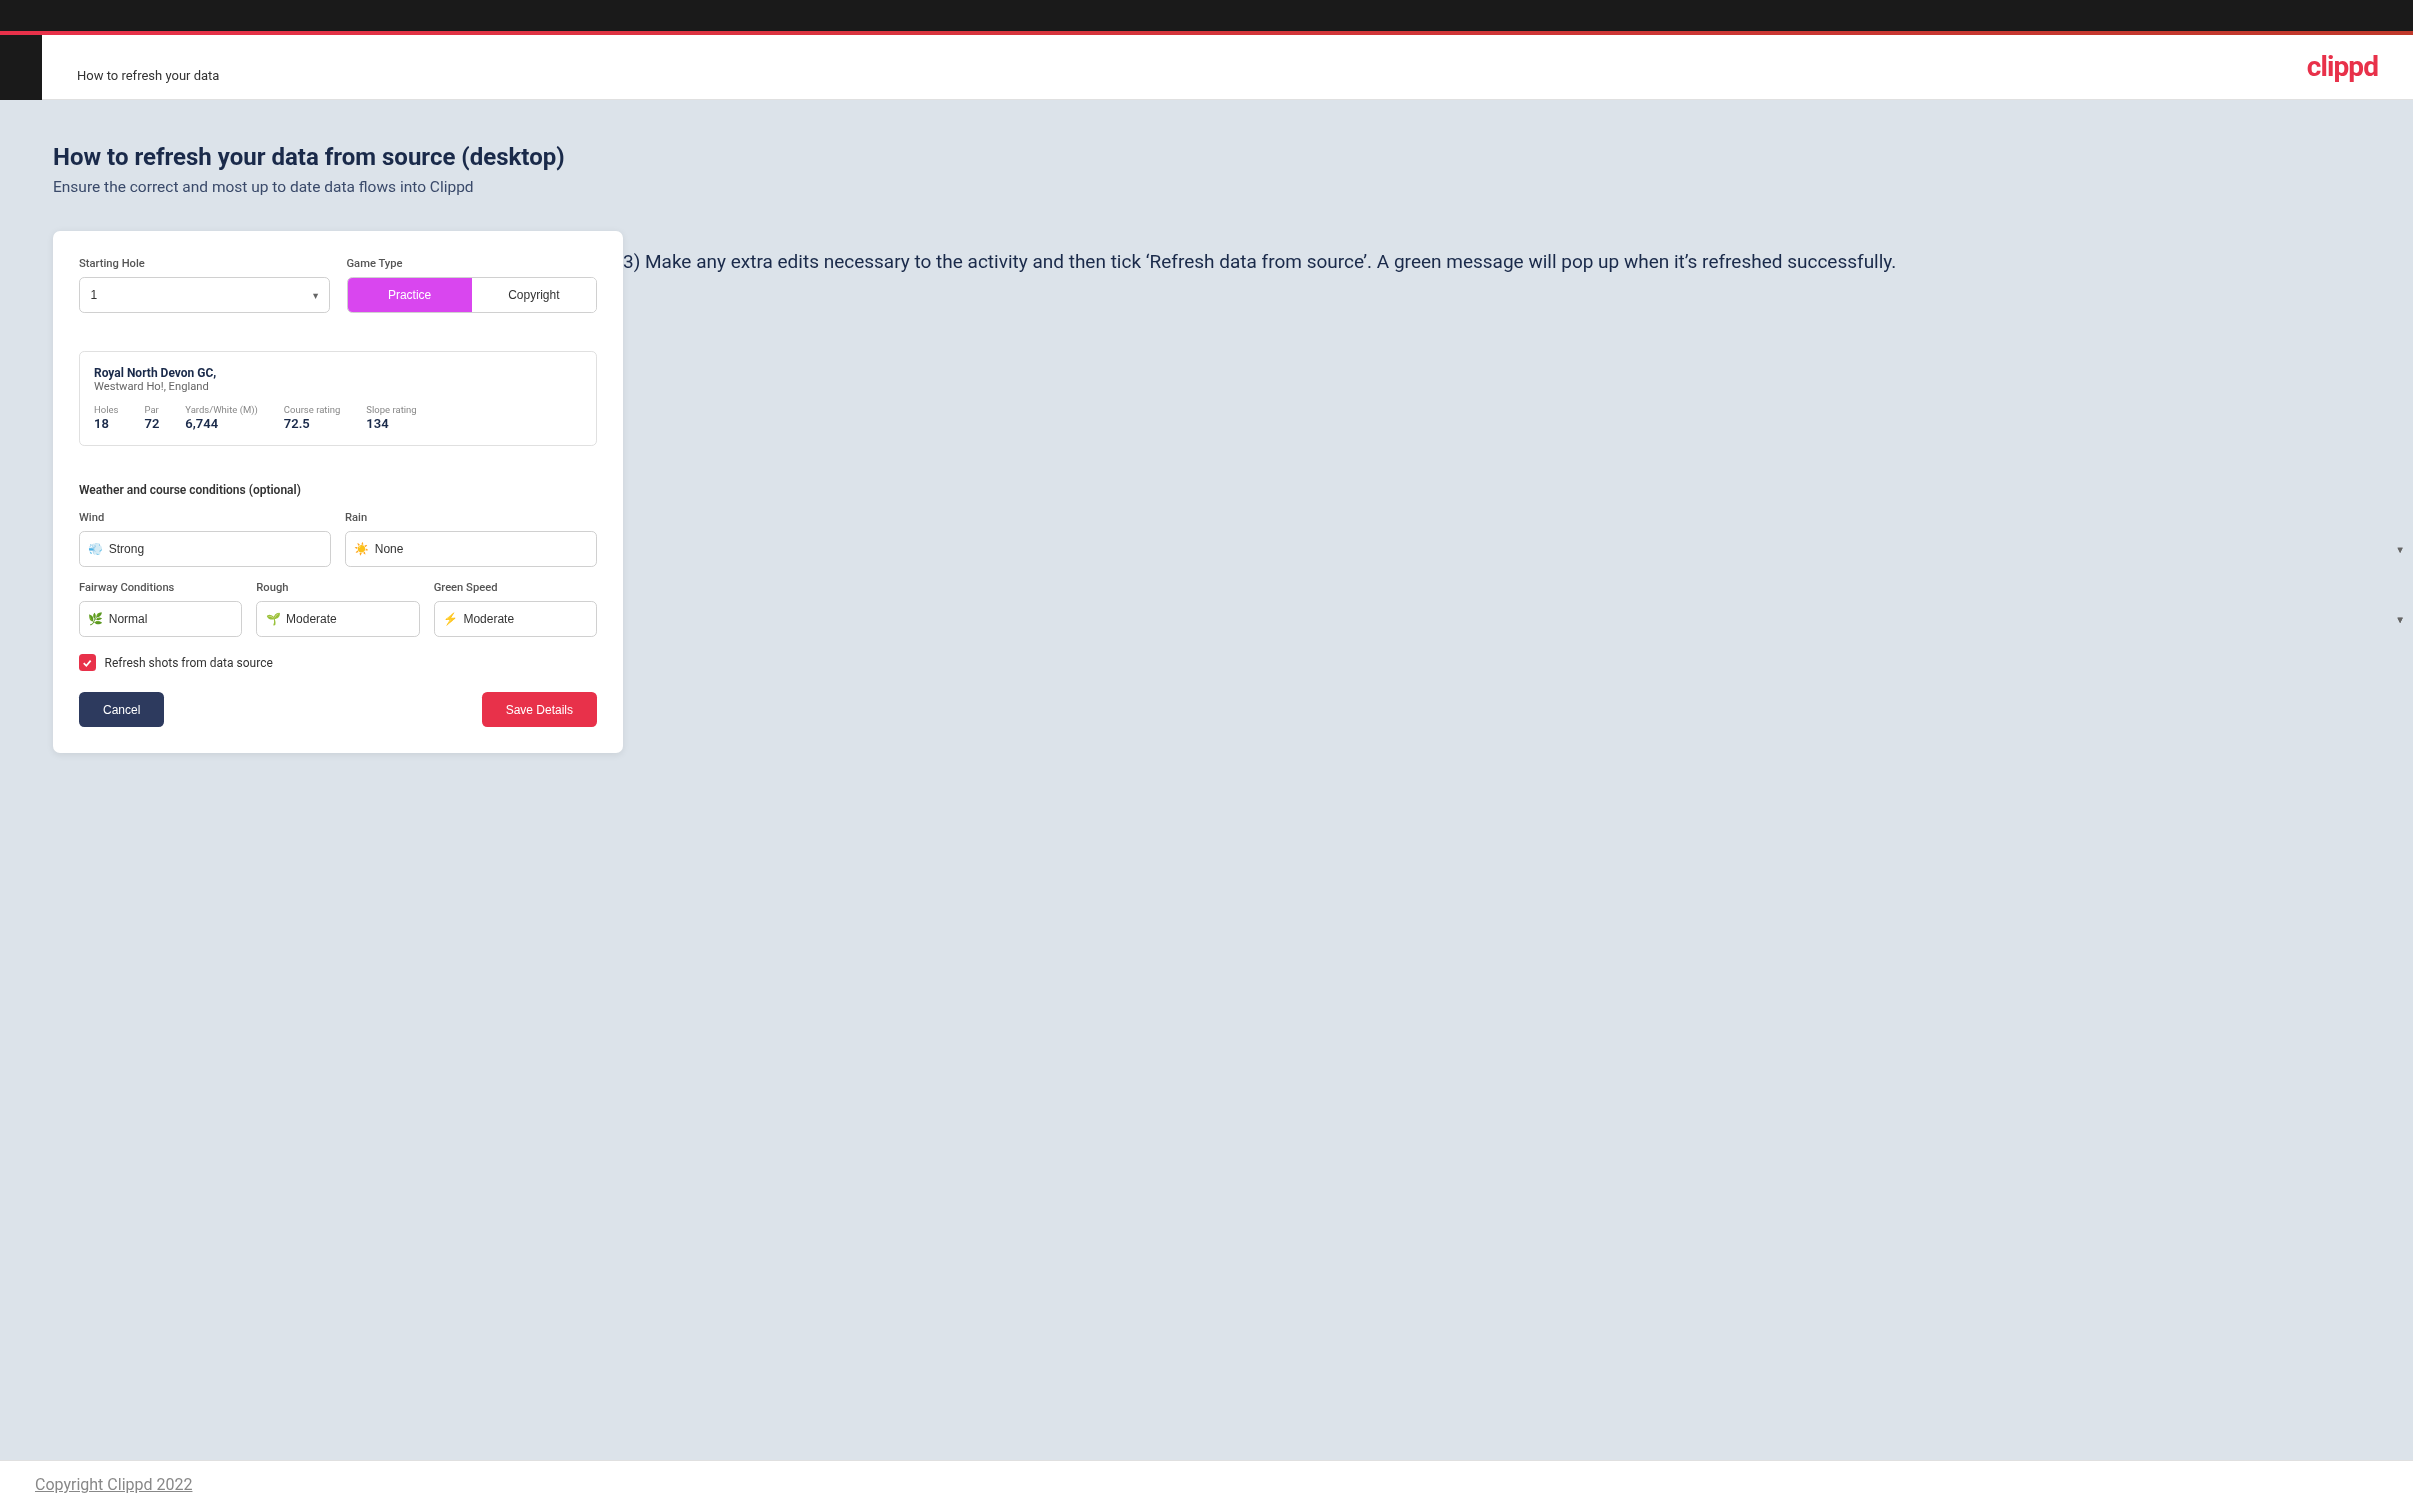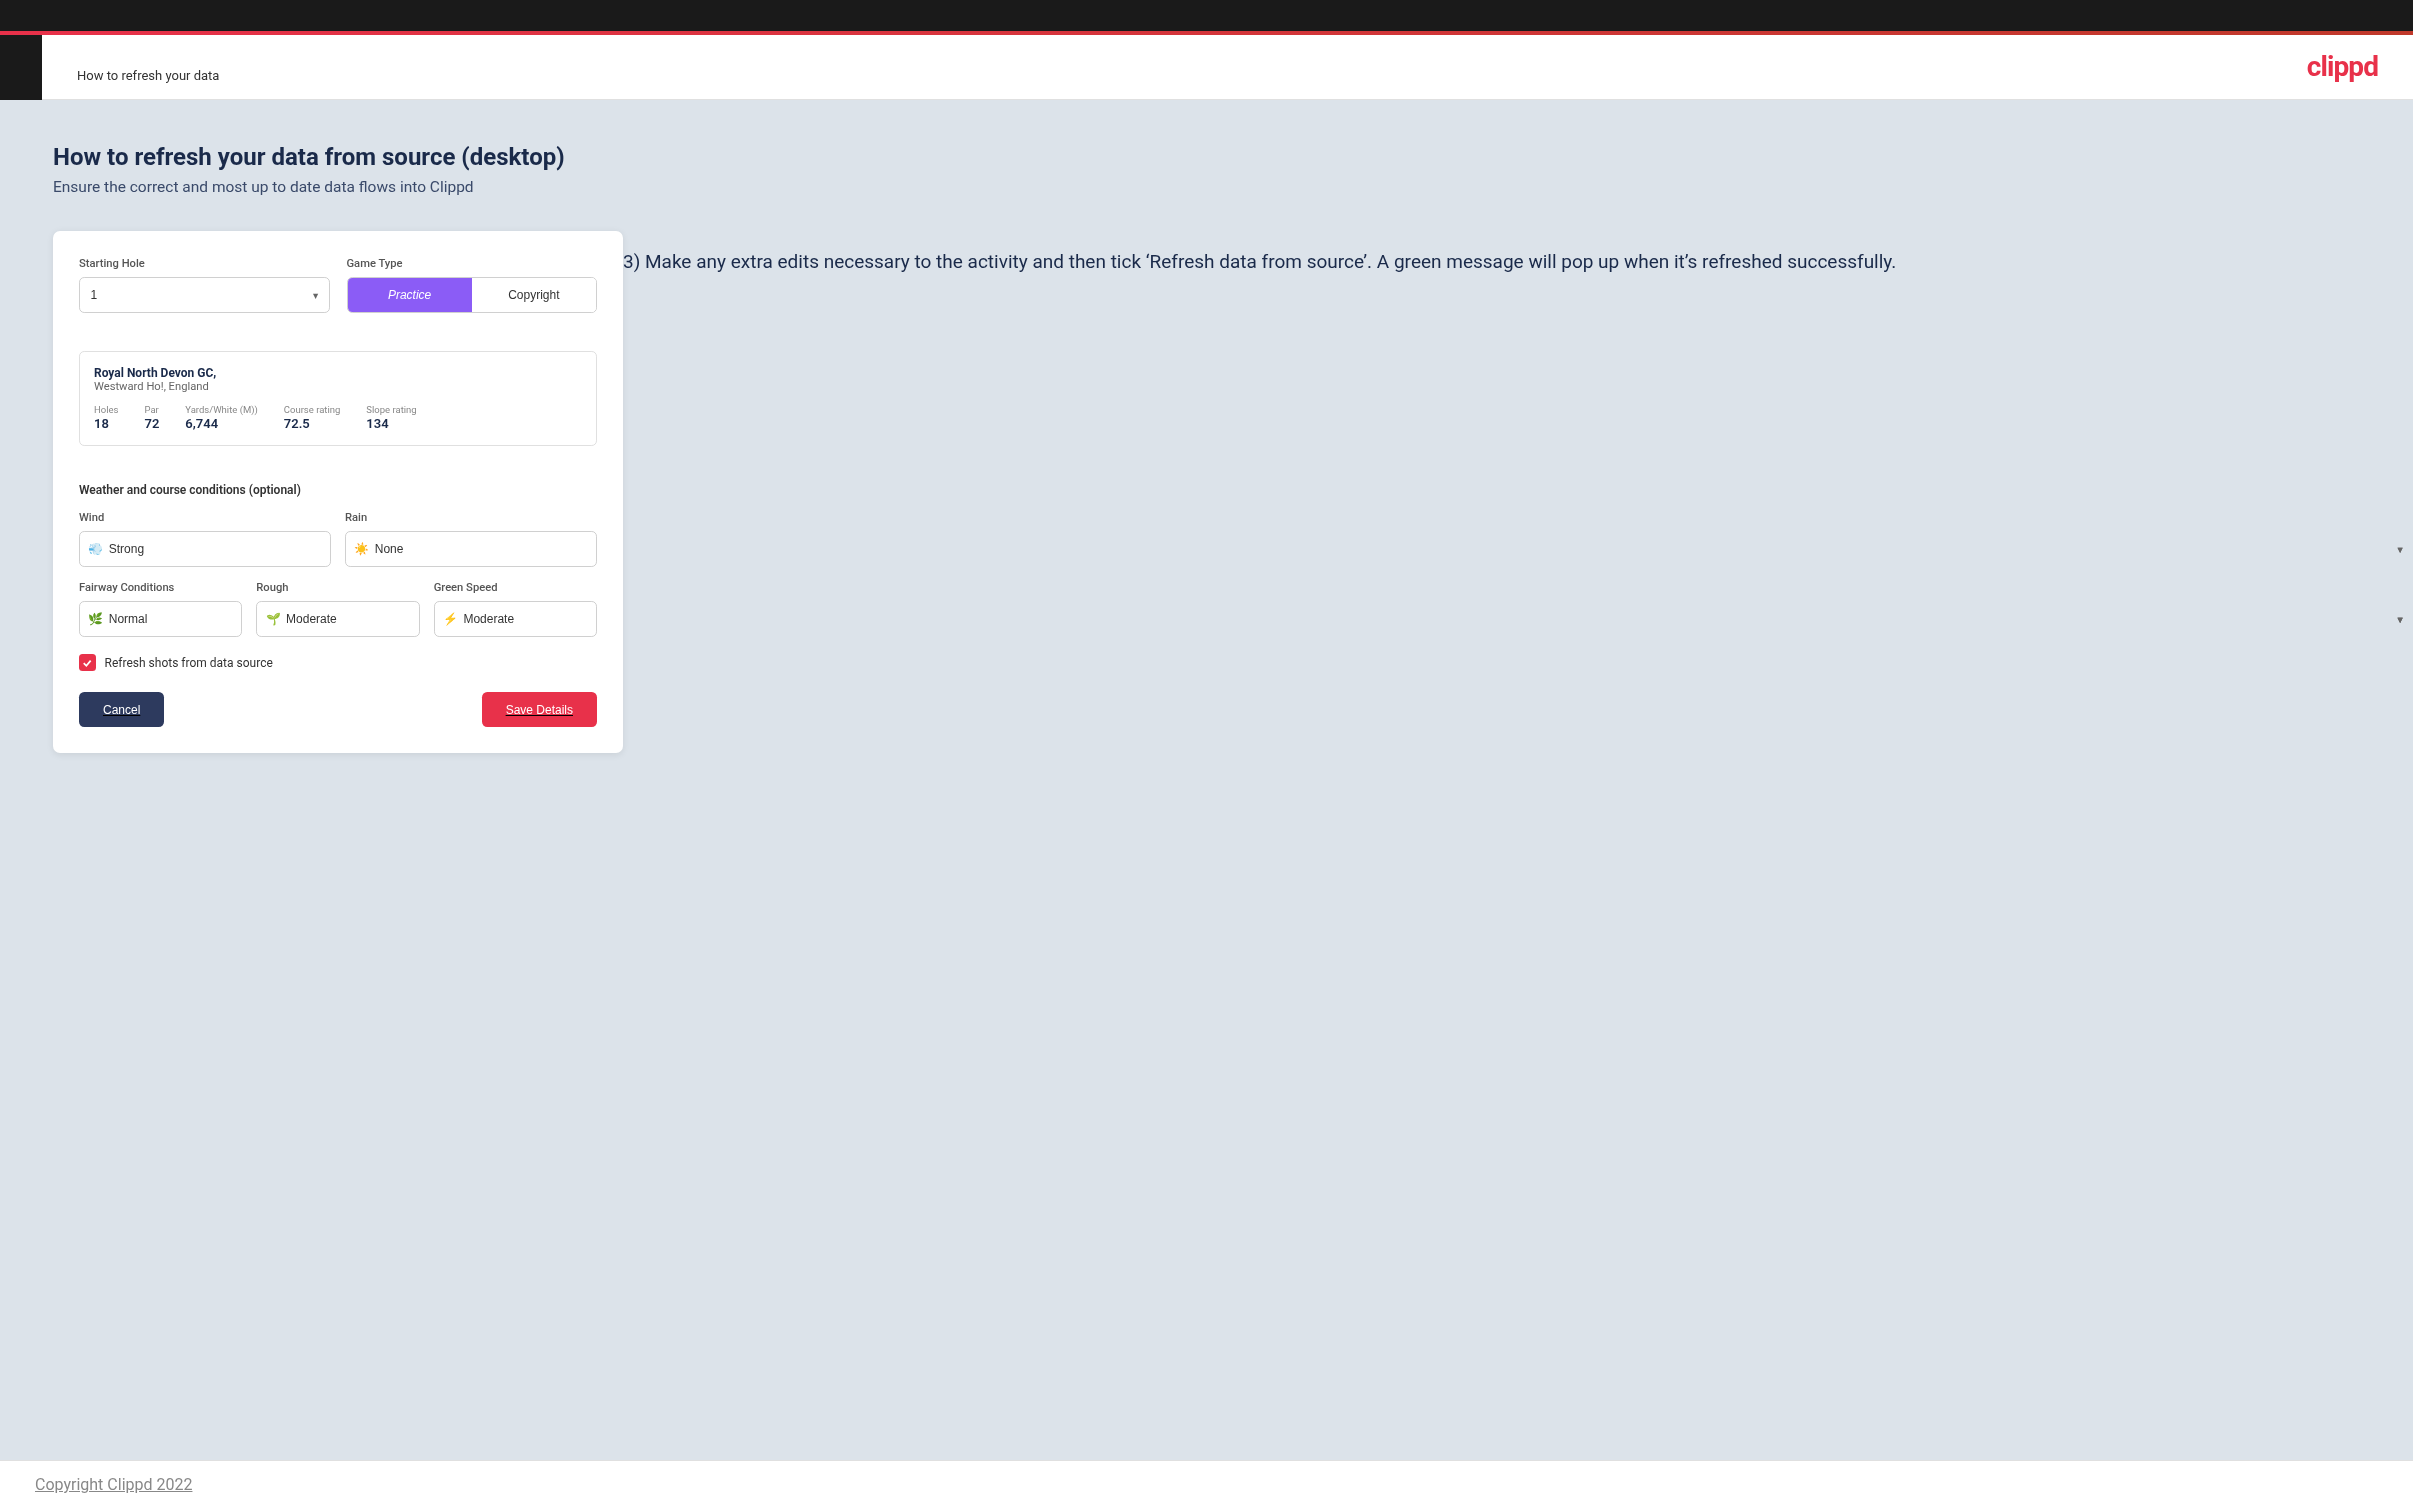--- a/index.html
+++ b/index.html
@@ -127,23 +127,22 @@
     }
     .game-btn {
       flex: 1;
       border: none;
       background: #fff;
       font-size: 12px;
       cursor: pointer;
       font-weight: 500;
     }
     .game-btn.active {
-      background: #8b5cf6;
+      background: #d946ef;
       color: #fff;
-      font-style: italic;
     }
     .game-btn:not(.active) {
       color: #333;
     }
     .course-info-box {
       border: 0.9px solid #e0e0e0;
       border-radius: 5.2px;
       padding: 14px;
       margin-bottom: 37px;
     }
@@ -218,21 +217,20 @@
       stroke-width: 2.5;
     }
     .checkbox-label {
       font-size: 12px;
       color: #333;
     }
     .action-buttons {
       display: flex;
       justify-content: space-between;
       align-items: center;
-      text-decoration: underline;
     }
     .cancel-btn {
       background: #2d3a5e;
       color: #fff;
       border: none;
       border-radius: 5.2px;
       padding: 10.4px 24px;
       font-size: 12px;
       font-weight: 500;
       cursor: pointer;

